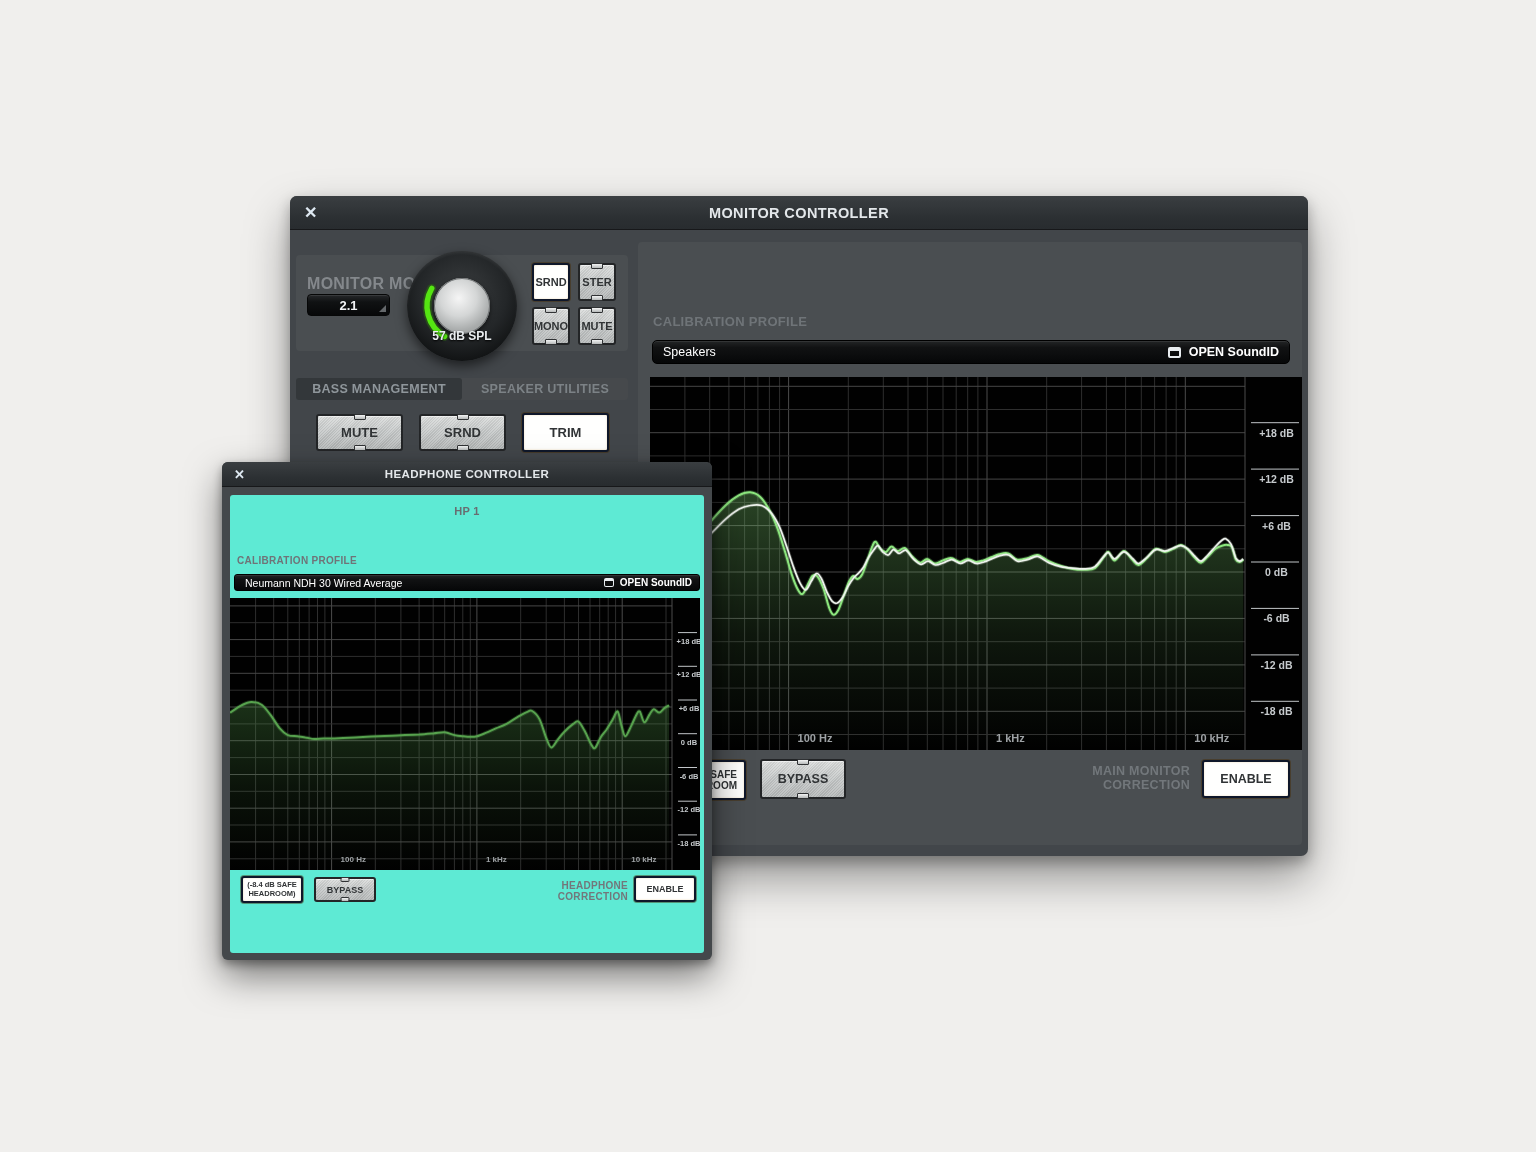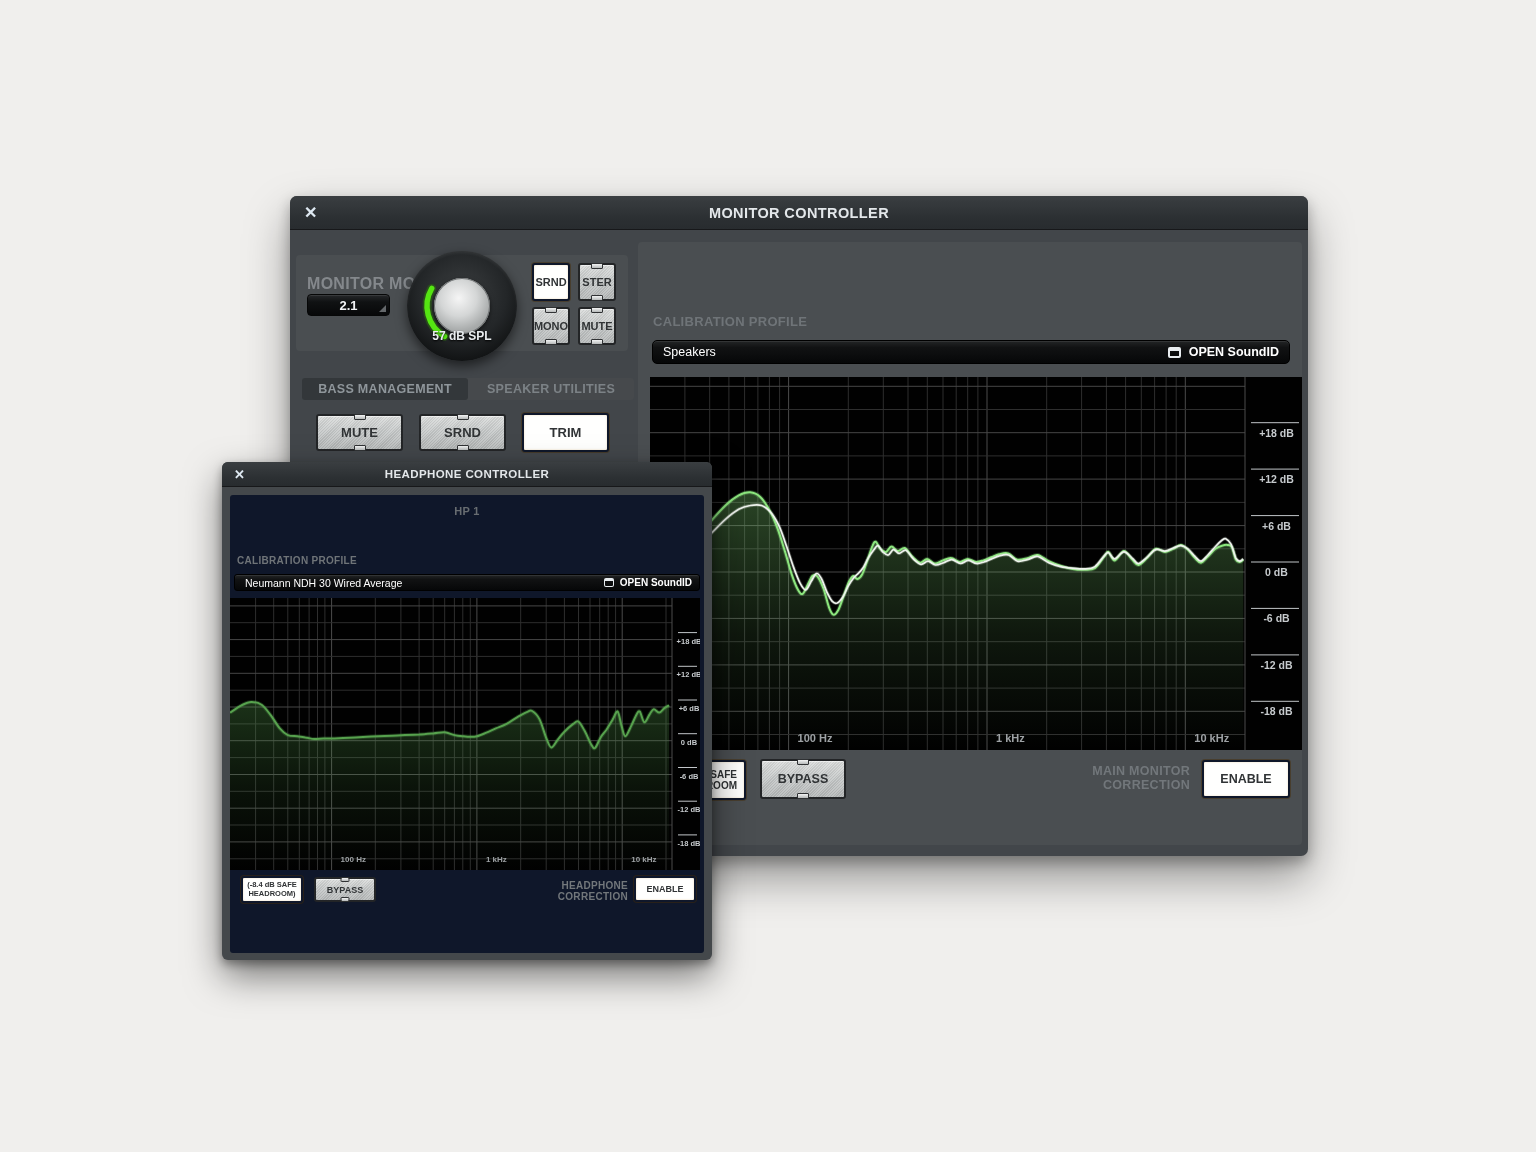--- a/index.html
+++ b/index.html
@@ -42,21 +42,21 @@
     border:2px solid #232527; box-shadow:inset 0 1px 0 rgba(255,255,255,.55); }
   .btn-gray::before, .btn-gray::after { content:""; position:absolute; left:50%; transform:translateX(-50%);
     width:10px; height:4px; background:linear-gradient(#f2f3f3,#b7baba); border:1px solid #303234; border-radius:1px; }
   .btn-gray::before { top:-2px; } .btn-gray::after { bottom:-2px; }
   .btn-active { background:#fffffe; border:2px solid #0f172a; box-shadow:0 0 0 1px rgba(70,45,5,.45), inset 0 0 2px rgba(210,141,38,.35); }
 
   .mode-btn { width:38px; height:38px; font-size:11px; }
   #srnd { left:242px; top:67px; } #ster { left:288px; top:67px; }
   #mono { left:242px; top:111px; } #mutebtn { left:288px; top:111px; }
 
-  .tabbar { position:absolute; left:12px; top:182px; width:332px; height:22px; background:#46494c; border-radius:3px; display:flex; }
+  .tabbar { position:absolute; left:6px; top:182px; width:332px; height:22px; background:#46494c; border-radius:3px; display:flex; }
   .tab { flex:1; font-size:12.5px; font-weight:bold; text-align:center; line-height:22px; letter-spacing:.3px; color:#7c8286; }
   .tab.dark { background:#33373a; color:#8f969b; border-radius:3px; }
 
   .util-btn { width:87px; height:37px; font-size:13px; }
   #umute { left:26px; top:218px; } #usolo { left:129px; top:218px; }
   #utrim { left:232px; top:217px; height:39px;text-align:right; }
 
   .right-panel { position:absolute; left:348px; top:46px; width:664px; height:603px; background:#4a4e51; border-radius:4px; }
   .rp-header { position:absolute; left:0; right:0; top:8px; text-align:center; font-size:13.5px; font-weight:bold; color:#6e7377; letter-spacing:.4px; }
   .cal-label { position:absolute; font-weight:bold; color:#6f7478; letter-spacing:.3px; }
@@ -78,21 +78,21 @@
   #m-bypass { left:122px; top:517px; width:86px; height:40px; font-size:12.5px; }
   .section-label { position:absolute; font-weight:bold; color:#72777b; text-align:right; line-height:1.1; letter-spacing:.3px; }
   #m-seclabel { right:112px; top:523px; font-size:12.5px; }
   #m-enable { left:564px; top:518px; width:88px; height:38px; font-size:12.5px; }
 
   
   #hpwin { left:222px; top:462px; width:490px; height:498px; background:#44484b;
     box-shadow:0 16px 36px rgba(0,0,0,.5), 0 4px 10px rgba(0,0,0,.35); border-radius:6px; }
   #hpwin .titlebar { height:25px; font-size:11.5px; line-height:25px; border-radius:6px 6px 0 0; }
   #hpwin .close-x { left:12px; top:6px; font-size:13px; }
-  .hp-panel { position:absolute; left:8px; top:33px; width:474px; height:458px; background:#0f172a; border-radius:3px; }
+  .hp-panel { position:absolute; left:8px; top:33px; width:474px; height:458px; background:#5eead4; border-radius:3px; }
   .hp-channel { position:absolute; left:0; right:0; top:10px; text-align:center; font-size:11px; font-weight:bold; color:#686d71; letter-spacing:.3px; }
   .hp-panel .cal-label { left:7px; top:60px; font-size:10px; }
   .hp-panel .profile-bar { left:4px; top:79px; width:466px; height:17px; border-radius:3px; font-size:10.5px; }
   .hp-panel .open-group { gap:6px; padding-right:7px; font-size:10px; }
   .hp-panel .win-icon { width:10px; height:9px; border-width:1.5px; border-top-width:3px; }
   .hp-panel .profile-name { }
   #hp-chart { left:0px; top:103px; width:470px; height:272px; }
   #hp-headroom { left:11px; top:381px; width:62px; height:27px; font-size:7.5px; align-items:center; text-align:center; }
   #hp-bypass { left:84px; top:382px; width:62px; height:25px; font-size:9px; }
   #hp-bypass::before,#hp-bypass::after { width:7px; height:3px; }

